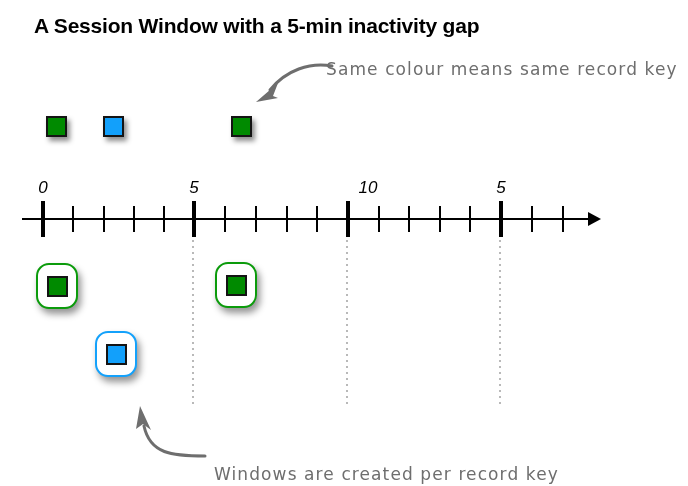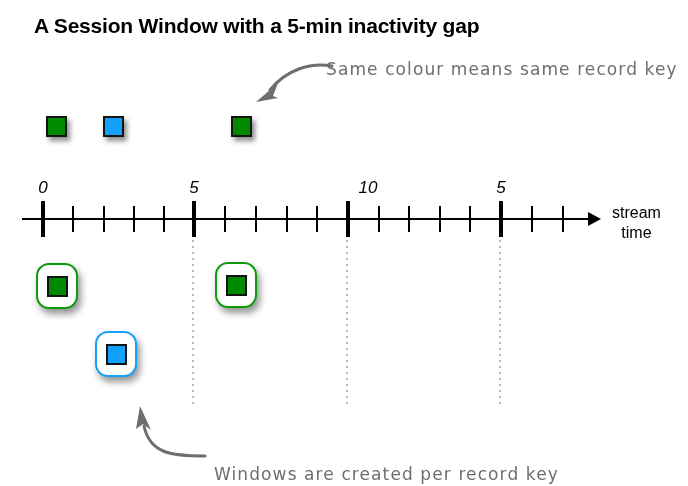--- a/index.html
+++ b/index.html
@@ -208,24 +208,20 @@
         <div class="tick" style="left: 562px;"></div>
       </div>
     <div id="tick-labels-layer">
         <div class="tick-label" style="left: 43px;">0</div>
         <div class="tick-label" style="left: 194px;">5</div>
         <div class="tick-label" style="left: 368px;">10</div>
         <div class="tick-label" style="left: 501px;">5</div>
       </div>
   </div>
 
-  <div class="stream-time">
-    <div>stream</div>
-    <div>time</div>
-  </div>
 
   <div id="guides-layer">
       <div class="guide" style="left: 192px;"></div>
       <div class="guide" style="left: 346px;"></div>
       <div class="guide" style="left: 499px;"></div>
     </div>
 
   <div id="windows-layer">
       <div class="window-box" style="left: 36px; top: 263px;">
         <div class="record-inner" style="background: rgb(0, 138, 0);"></div>

